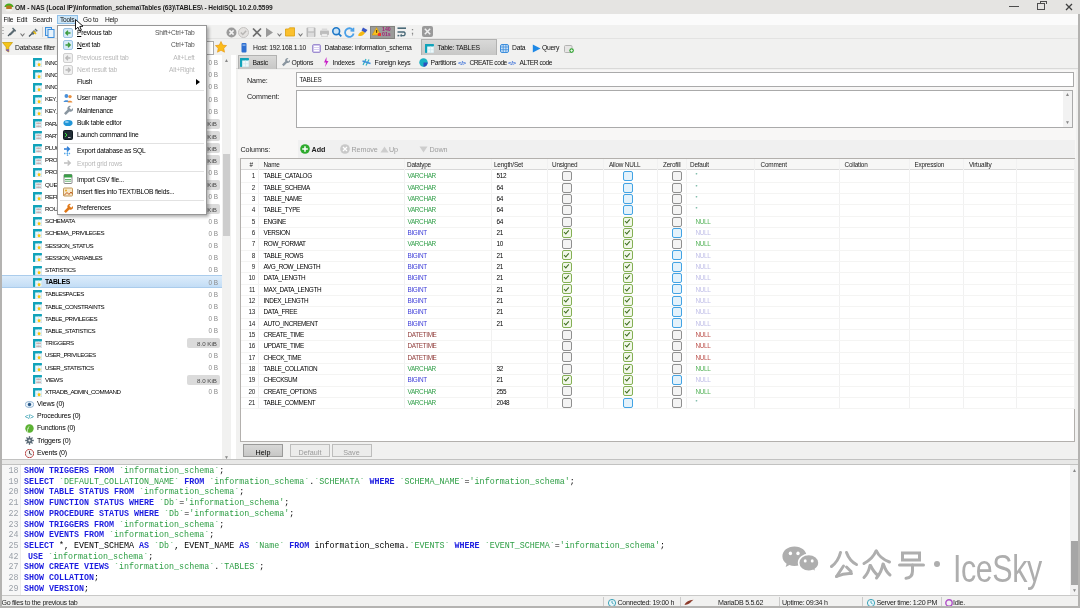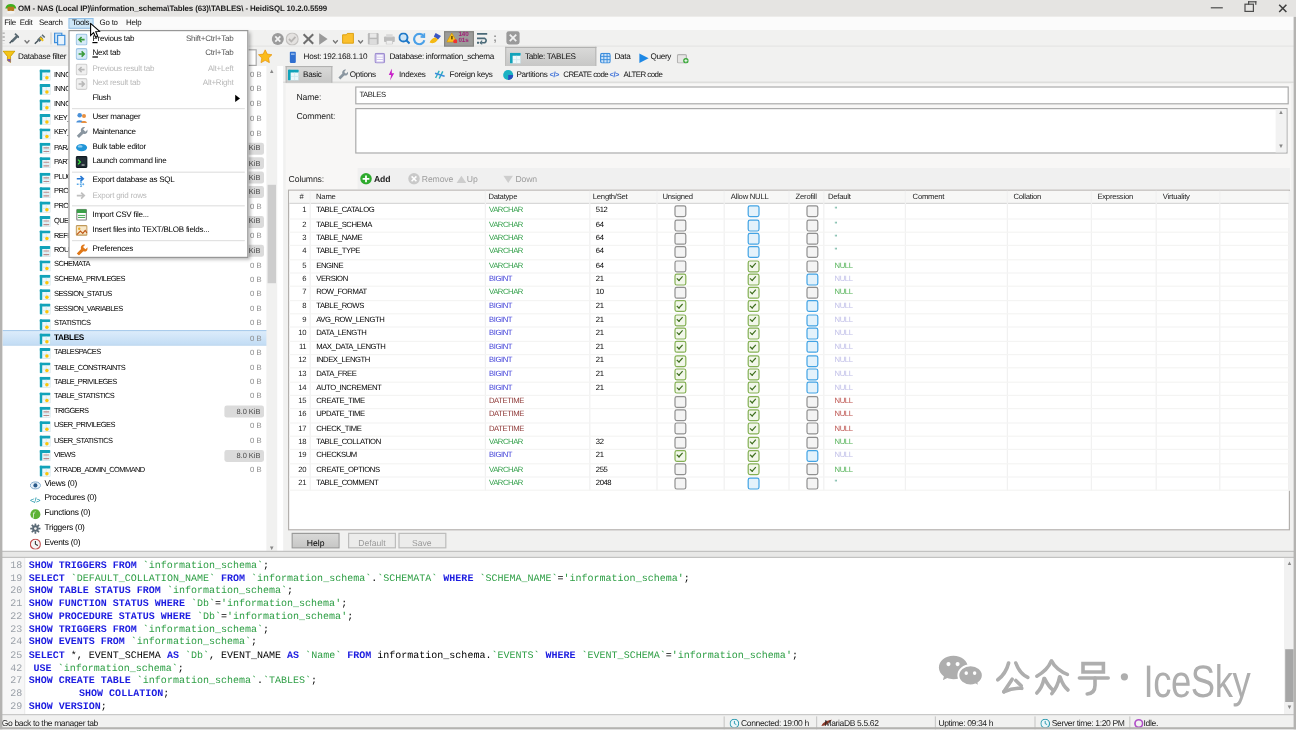--- a/index.html
+++ b/index.html
@@ -936,52 +936,52 @@
     <div class="sline" style="top:76.01px;left:0;">
       <span class="lno">25</span>
       <span style="position:absolute;left:23.9px;"><span class="kw">SELECT </span>*, EVENT_SCHEMA <span class="kw">AS </span><span class="id2">`Db`</span>, EVENT_NAME <span class="kw">AS </span><span class="id2">`Name`</span> <span class="kw">FROM </span>information_schema.<span class="id2">`EVENTS`</span> <span class="kw">WHERE </span><span class="id2">`EVENT_SCHEMA`</span>=<span class="id2">'information_schema'</span>;</span>
     </div>
     <div class="sline" style="top:86.74000000000001px;left:0;">
       <span class="lno">42</span>
       <span style="position:absolute;left:28px;"><span class="kw">USE </span><span class="id2">`information_schema`</span>;</span>
     </div>
     <div class="sline" style="top:97.47000000000001px;left:0;">
       <span class="lno">27</span>
-      <span style="position:absolute;left:23.9px;"><span class="kw">SHOW CREATE TABLE </span><span class="id2">`information_schema`</span>.<span class="id2">`TABLES`</span>;</span>
+      <span style="position:absolute;left:23.9px;"><span class="kw">SHOW CREATE VIEWS </span><span class="id2">`information_schema`</span>.<span class="id2">`TABLES`</span>;</span>
     </div>
     <div class="sline" style="top:108.20000000000002px;left:0;">
       <span class="lno">28</span>
-      <span style="position:absolute;left:23.9px;margin-left:42px;"><span class="kw">SHOW COLLATION</span>;</span>
+      <span style="position:absolute;left:23.9px;"><span class="kw">SHOW COLLATION</span>;</span>
     </div>
     <div class="sline" style="top:118.93px;left:0;">
       <span class="lno">29</span>
       <span style="position:absolute;left:23.9px;"><span class="kw">SHOW VERSION</span>;</span>
     </div>
   </div>
 <div class="abs" id="sqlscroll">
     <span class="abs" style="left:2px;top:2px;font-size:5px;color:#888;">▲</span>
     <div id="sqlthumb"></div>
     <span class="abs" style="left:2px;top:122px;font-size:5px;color:#888;">▼</span>
   </div>
 <div class="abs" id="statusbar">
-    <span class="sitem" style="left:1.5px;">Go back to the manager tab</span>
+    <span class="sitem" style="left:1.5px;">Go files to the previous tab</span>
     <span class="ssep" style="left:602.7px;"></span>
     <span class="ssep" style="left:680.3px;"></span>
     <span class="ssep" style="left:778.7px;"></span>
     <span class="ssep" style="left:862.2px;"></span>
     <span class="ssep" style="left:941.1px;"></span>
     <span style="position:absolute;left:607.5px;top:2.5px;"><svg style="" width="8" height="8" viewBox="0 0 8 8">
         <circle cx="4" cy="4" r="3.6" fill="#eaf6fa" stroke="#2a9ab0" stroke-width="0.9"></circle>
         <path d="M4,4 L4,1.8 M4,4 L5.6,4.8" stroke="#2a9ab0" stroke-width="0.8"></path>
       </svg></span>
     <span class="sitem" style="left:617.5px;">Connected: 19:00 h</span>
     <span style="position:absolute;left:683.5px;top:3px;"><svg style="" width="10" height="7" viewBox="0 0 10 7">
         <path d="M0.5,6 C2,2.5 5,1.5 9.5,0.8 C6.5,3 6,5 3,5.5 Z" fill="#8c3a2a"></path>
       </svg></span>
-    <span class="sitem" style="left:687px;">MariaDB 5.5.62</span>
+    <span class="sitem" style="left:718px;">MariaDB 5.5.62</span>
     <span class="sitem" style="left:782px;">Uptime: 09:34 h</span>
     <span style="position:absolute;left:866.5px;top:2.5px;"><svg style="" width="8" height="8" viewBox="0 0 8 8">
         <circle cx="4" cy="4" r="3.6" fill="#eaf6fa" stroke="#2a9ab0" stroke-width="0.9"></circle>
         <path d="M4,4 L4,1.8 M4,4 L5.6,4.8" stroke="#2a9ab0" stroke-width="0.8"></path>
       </svg></span>
     <span class="sitem" style="left:876.5px;">Server time: 1:20 PM</span>
     <span style="position:absolute;left:944.5px;top:2.5px;"><svg style="" width="8" height="8" viewBox="0 0 8 8">
         <circle cx="4" cy="4" r="3.2" fill="none" stroke="#b050c8" stroke-width="1.4"></circle>
       </svg></span>
     <span class="sitem" style="left:953px;">Idle.</span>

